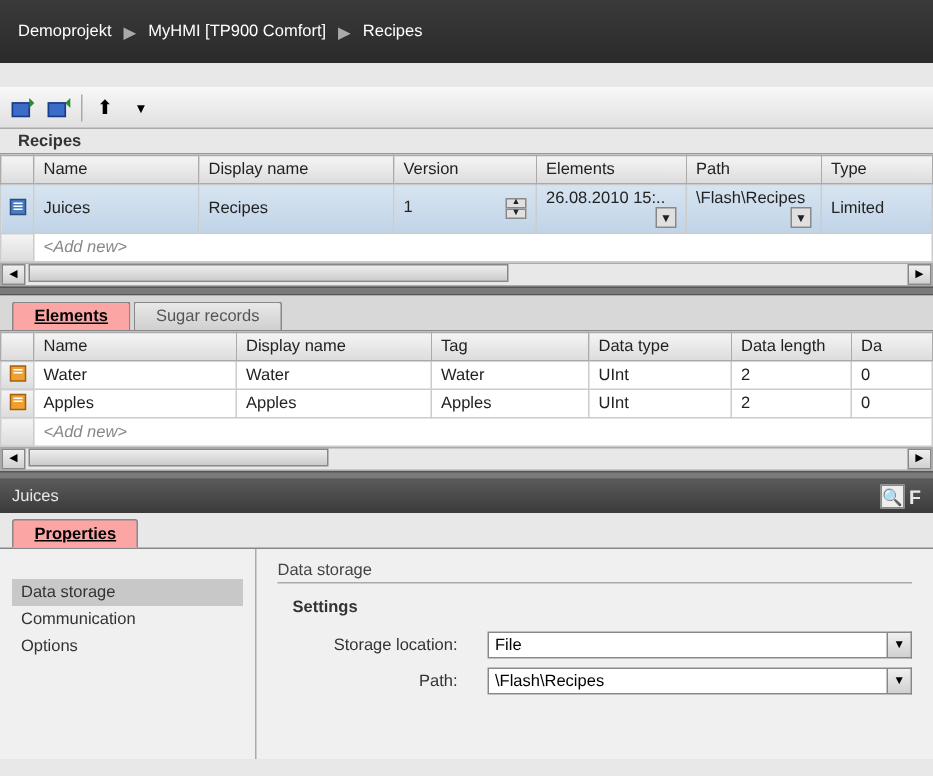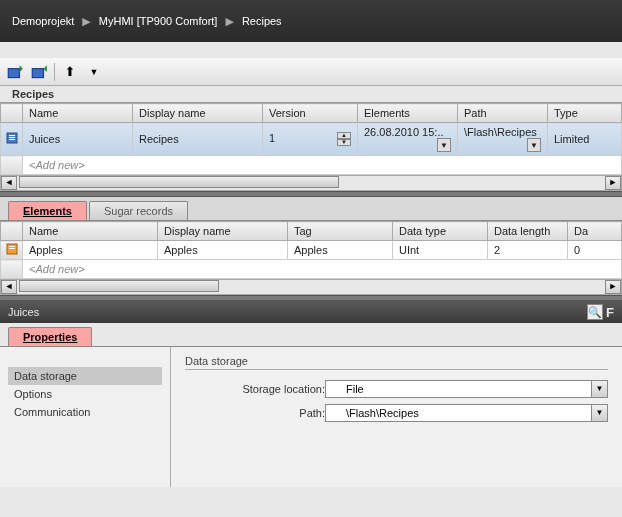--- a/index.html
+++ b/index.html
@@ -38,23 +38,23 @@
 .panel-title .right { display: flex; align-items: center; gap: 3px; }
 
 .props-area { display: flex; background: #f0f0f0; height: 140px; }
 .props-nav { width: 170px; padding: 20px 8px 8px 8px; }
 .props-nav div { padding: 3px 6px; cursor: pointer; color: #333; }
 .props-nav div.sel { background: #c8c8c8; }
 .props-main { flex: 1; border-left: 1px solid #aaa; padding: 8px 14px; background: #f0f0f0; }
 .props-main .group-label { color: #444; border-bottom: 1px solid #aaa; padding-bottom: 2px; margin-bottom: 10px; }
 .props-main .settings-head { font-weight: bold; color: #333; margin-bottom: 10px; }
 .form-row { display: flex; align-items: center; margin-bottom: 6px; }
-.form-row label { width: 130px; text-align: right; padding-right: 0; color: #333; }
+.form-row label { width: 130px; text-align: right; padding-right: 20px; color: #333; }
 .form-row .field { flex: 1; display: flex; }
-.form-row input { flex: 1; border: 1px solid #888; padding: 1px 20px; background: #fff; height: 18px; }
+.form-row input { flex: 1; border: 1px solid #888; padding: 1px 4px; background: #fff; height: 18px; }
 .form-row .drp { width: 16px; height: 18px; border: 1px solid #888; border-left: none; background: linear-gradient(to bottom, #f0f0f0, #d0d0d0); text-align: center; font-size: 8px; line-height: 16px; cursor: pointer; }
 
 .recipe-icon { width:12px; height:12px; display:inline-block; }
 .recipe-icon svg { width:12px; height:12px; }
 
 .divider { height: 6px; background: #7a7a7a; border-top: 1px solid #555; border-bottom: 1px solid #555; }
 </style>
 </head>
 <body>
 
@@ -140,20 +140,33 @@
     <th class="rowhead"></th>
     <th style="width:135px">Name</th>
     <th style="width:130px">Display name</th>
     <th style="width:105px">Tag</th>
     <th style="width:95px">Data type</th>
     <th style="width:80px">Data length</th>
     <th>Da</th>
   </tr>
   </tbody>
     <tbody id="elem-body">
+      <tr>
+        <td class="rowhead"><span class="recipe-icon"><svg viewBox="0 0 12 12">
+              <rect x="1" y="1" width="10" height="10" fill="#f0a030" stroke="#a06010"></rect>
+              <rect x="3" y="3" width="6" height="1" fill="#fff"></rect>
+              <rect x="3" y="5" width="6" height="1" fill="#fff"></rect>
+            </svg></span></td>
+        <td>Water</td>
+        <td>Water</td>
+        <td>Water</td>
+        <td>UInt</td>
+        <td>2</td>
+        <td>0</td>
+      </tr>
       <tr>
         <td class="rowhead"><span class="recipe-icon"><svg viewBox="0 0 12 12">
               <rect x="1" y="1" width="10" height="10" fill="#f0a030" stroke="#a06010"></rect>
               <rect x="3" y="3" width="6" height="1" fill="#fff"></rect>
               <rect x="3" y="5" width="6" height="1" fill="#fff"></rect>
             </svg></span></td>
         <td>Apples</td>
         <td>Apples</td>
         <td>Apples</td>
         <td>UInt</td>
@@ -186,26 +199,27 @@
   </span>
 </div>
 
 <div class="tabs-row" style="background:#e8e8e8;">
   <div class="tab active">Properties</div>
 </div>
 
 <div class="props-area">
   <div class="props-nav">
     <div class="sel">Data storage</div>
+    <div>Communication</div>
     <div>Options</div>
-    <div>Communication</div>
   </div>
   <div class="props-main">
     <div class="group-label">Data storage</div>
     <div style="padding-left:10px;">
+      <div class="settings-head">Settings</div>
       <div class="form-row">
         <label>Storage location:</label>
         <div class="field">
           <input value="File" style="">
           <div class="drp">▼</div>
         </div>
       </div>
       <div class="form-row">
         <label>Path:</label>
         <div class="field">

